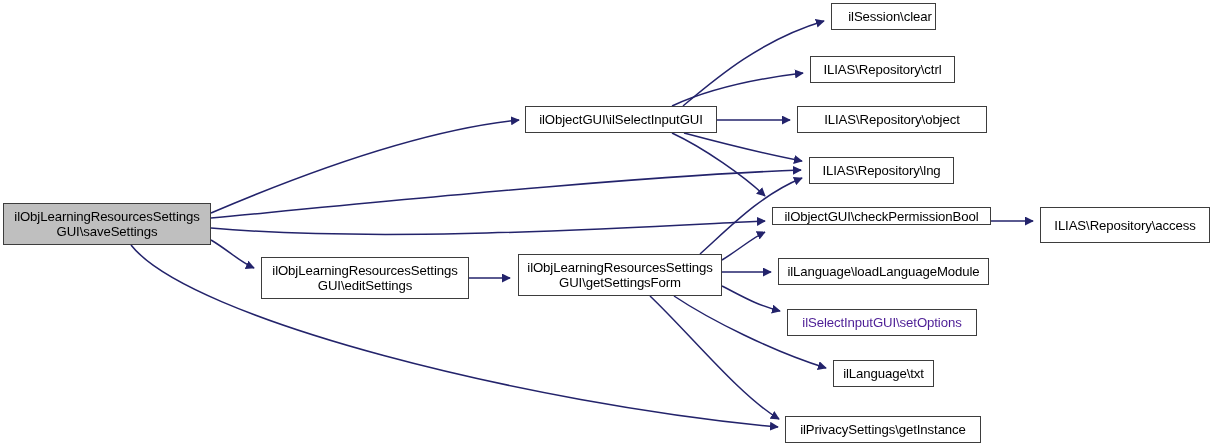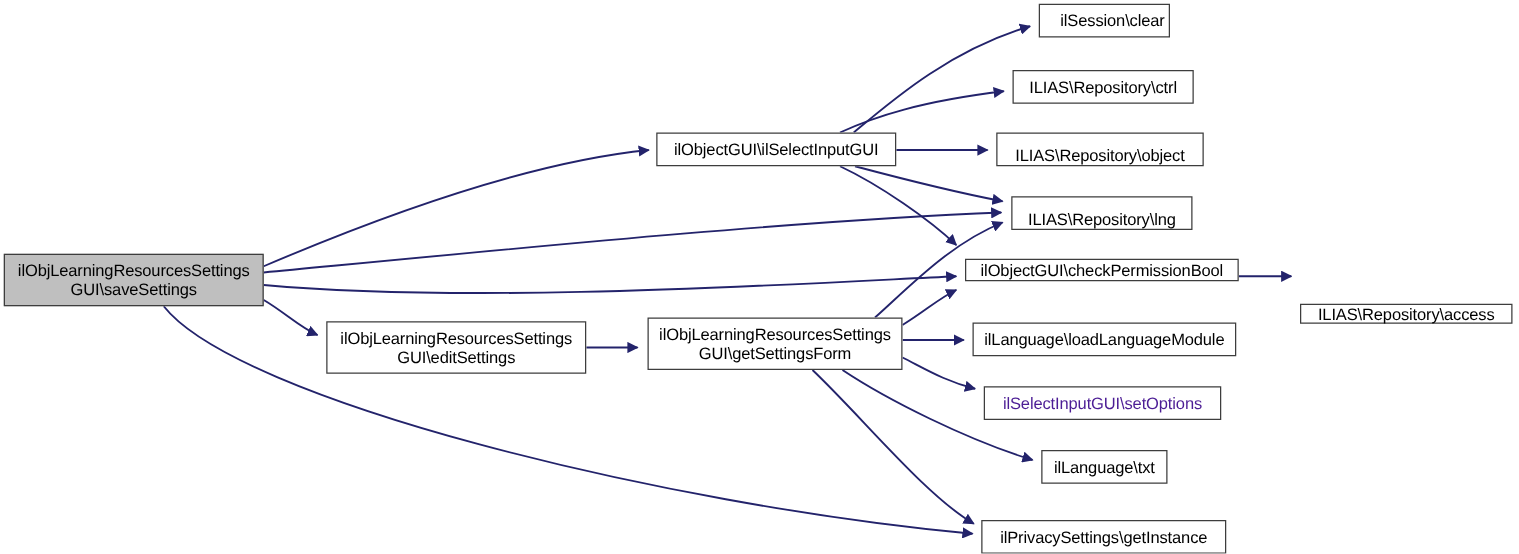--- a/index.html
+++ b/index.html
@@ -85,22 +85,22 @@
   <div id="node-layer">
       <div class="node root" style="left: 3px; top: 203px; width: 208px; height: 42px; background: rgb(191, 191, 191); border-color: rgb(61, 61, 61); color: rgb(0, 0, 0);"><span class="node-label">ilObjLearningResourcesSettings
 GUI\saveSettings</span></div>
       <div class="node" style="left: 261px; top: 257px; width: 208px; height: 42px; background: rgb(255, 255, 255); border-color: rgb(61, 61, 61); color: rgb(0, 0, 0);"><span class="node-label">ilObjLearningResourcesSettings
 GUI\editSettings</span></div>
       <div class="node" style="left: 525px; top: 106px; width: 192px; height: 27px; background: rgb(255, 255, 255); border-color: rgb(61, 61, 61); color: rgb(0, 0, 0);"><span class="node-label">ilObjectGUI\ilSelectInputGUI</span></div>
       <div class="node" style="left: 518px; top: 254px; width: 204px; height: 42px; background: rgb(255, 255, 255); border-color: rgb(61, 61, 61); color: rgb(0, 0, 0);"><span class="node-label">ilObjLearningResourcesSettings
 GUI\getSettingsForm</span></div>
       <div class="node" style="left: 831px; top: 3px; width: 105px; height: 27px; background: rgb(255, 255, 255); border-color: rgb(61, 61, 61); color: rgb(0, 0, 0); padding-left: 13px;"><span class="node-label">ilSession\clear</span></div>
       <div class="node" style="left: 810px; top: 56px; width: 145px; height: 27px; background: rgb(255, 255, 255); border-color: rgb(61, 61, 61); color: rgb(0, 0, 0); justify-content: flex-end;"><span class="node-label">ILIAS\Repository\ctrl</span></div>
-      <div class="node" style="left: 797px; top: 106px; width: 166px; height: 27px; background: rgb(255, 255, 255); border-color: rgb(61, 61, 61); color: rgb(0, 0, 0); align-items: flex-end;"><span class="node-label">ILIAS\Repository\object</span></div>
-      <div class="node" style="left: 809px; top: 157px; width: 145px; height: 27px; background: rgb(255, 255, 255); border-color: rgb(61, 61, 61); color: rgb(0, 0, 0); align-items: flex-end;"><span class="node-label">ILIAS\Repository\lng</span></div>
+      <div class="node" style="left: 797px; top: 106px; width: 190px; height: 27px; background: rgb(255, 255, 255); border-color: rgb(61, 61, 61); color: rgb(0, 0, 0);"><span class="node-label">ILIAS\Repository\object</span></div>
+      <div class="node" style="left: 809px; top: 157px; width: 145px; height: 27px; background: rgb(255, 255, 255); border-color: rgb(61, 61, 61); color: rgb(0, 0, 0);"><span class="node-label">ILIAS\Repository\lng</span></div>
       <div class="node" style="left: 772px; top: 207px; width: 219px; height: 18px; background: rgb(255, 255, 255); border-color: rgb(61, 61, 61); color: rgb(0, 0, 0);"><span class="node-label">ilObjectGUI\checkPermissionBool</span></div>
       <div class="node" style="left: 778px; top: 258px; width: 211px; height: 27px; background: rgb(255, 255, 255); border-color: rgb(61, 61, 61); color: rgb(0, 0, 0); align-items: center;"><span class="node-label">ilLanguage\loadLanguageModule</span></div>
       <div class="node" style="left: 787px; top: 309px; width: 190px; height: 27px; background: rgb(255, 255, 255); border-color: rgb(61, 61, 61); color: #4c1d95;"><span class="node-label">ilSelectInputGUI\setOptions</span></div>
       <div class="node" style="left: 833px; top: 360px; width: 101px; height: 27px; background: rgb(255, 255, 255); border-color: rgb(61, 61, 61); color: rgb(0, 0, 0);"><span class="node-label">ilLanguage\txt</span></div>
       <div class="node" style="left: 785px; top: 416px; width: 196px; height: 27px; background: rgb(255, 255, 255); border-color: rgb(61, 61, 61); color: rgb(0, 0, 0);"><span class="node-label">ilPrivacySettings\getInstance</span></div>
-      <div class="node" style="left: 1040px; top: 207px; width: 170px; height: 16px; background: rgb(255, 255, 255); border-color: rgb(61, 61, 61); color: rgb(0, 0, 0); margin-top: 36px;"><span class="node-label">ILIAS\Repository\access</span></div>
+      <div class="node" style="left: 1040px; top: 207px; width: 170px; height: 36px; background: rgb(255, 255, 255); border-color: rgb(61, 61, 61); color: rgb(0, 0, 0);"><span class="node-label">ILIAS\Repository\access</span></div>
     </div>
 </div>
 
 </body></html>

